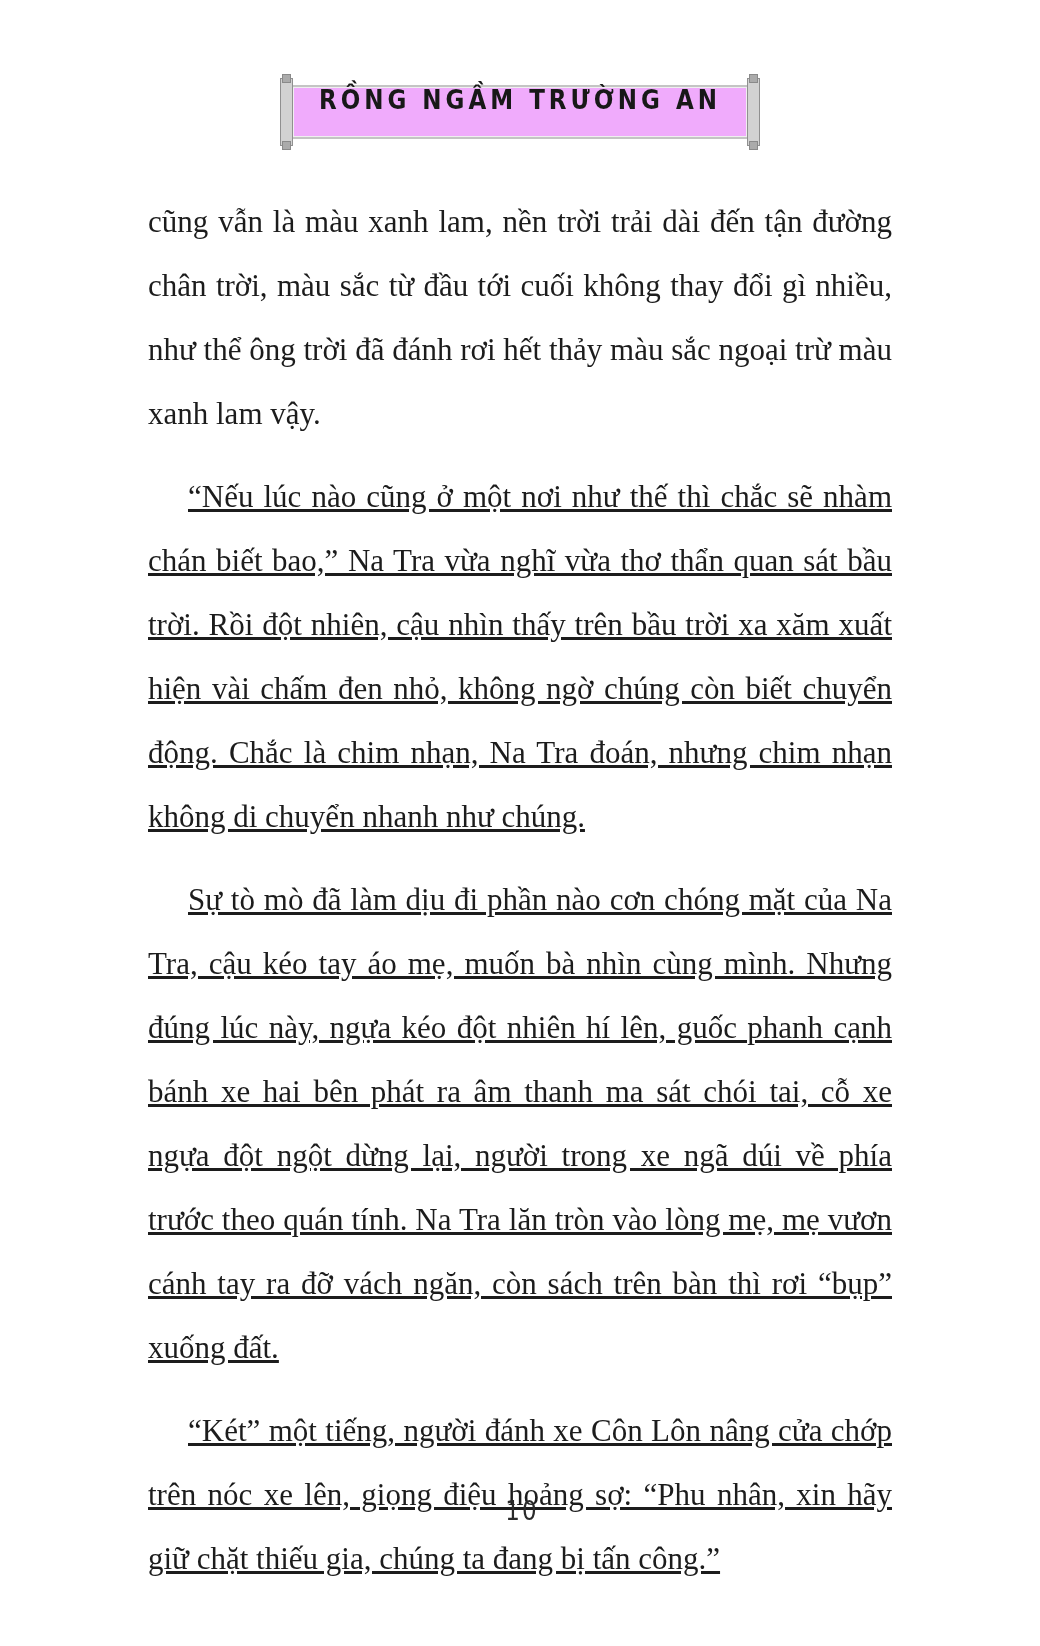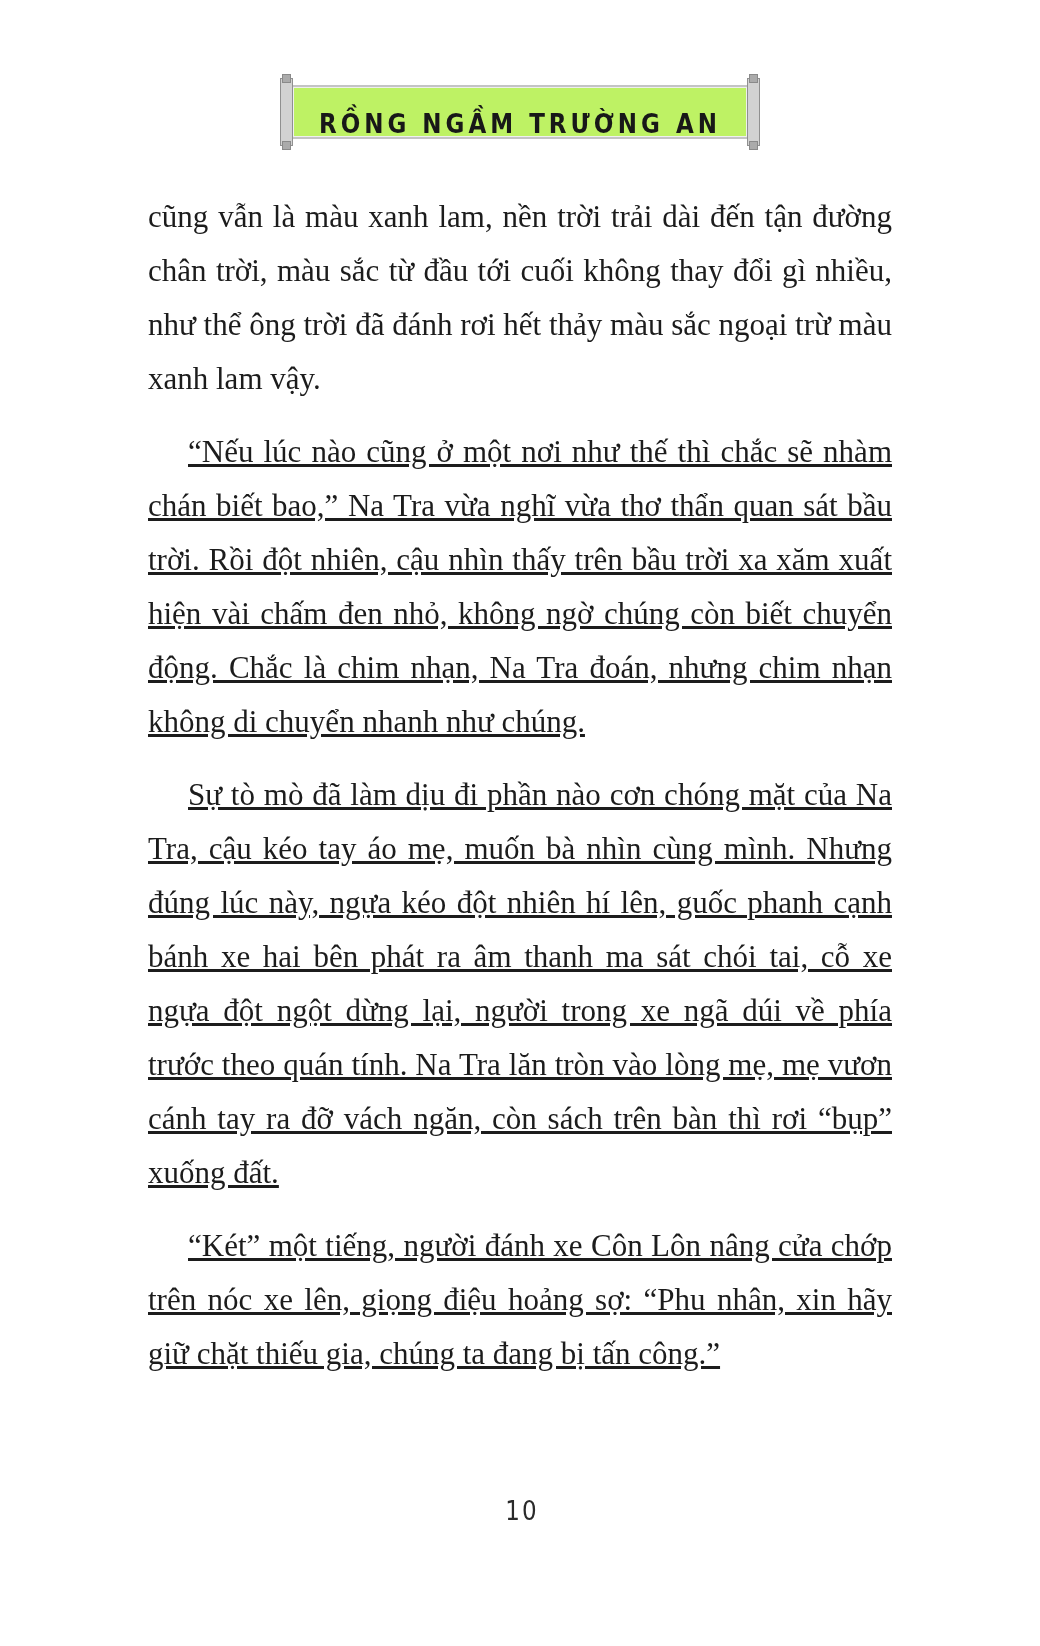--- a/index.html
+++ b/index.html
@@ -21,25 +21,25 @@
   }
   .banner {
     position: relative;
     height: 68px;
     display: flex;
     align-items: center;
   }
   .banner-paper {
     height: 54px;
     min-width: 296px;
-    background: #bef264;
+    background: #f0abfc;
     border: 2px solid #c4c4c4;
     box-shadow: inset 0 0 0 1px #efefef;
     display: flex;
-    align-items: flex-end;
+    align-items: flex-start;
     justify-content: center;
     padding: 0 26px;
   }
   .banner-title {
     font-family: "DejaVu Sans", sans-serif;
     font-weight: bold;
     font-size: 23px;
     letter-spacing: 4px;
     color: #181818;
     white-space: nowrap;
@@ -67,21 +67,21 @@
   .roller.left  { margin-right: -2px; }
   .roller.right { margin-left: -2px; }
 
   
   .page-text {
     width: 744px;
     margin: 44px auto 0 auto;
   }
   .page-text p {
     font-size: 31px;
-    line-height: 54px;
+    line-height: 64px;
     text-align: justify;
     color: #1c1c1c;
     margin-bottom: 19px;
   }
   .page-text p.indent { text-indent: 40px; text-decoration: underline; }
   .page-text p:last-child { margin-bottom: 0; }
 
   
   .page-footer {
     position: absolute;

